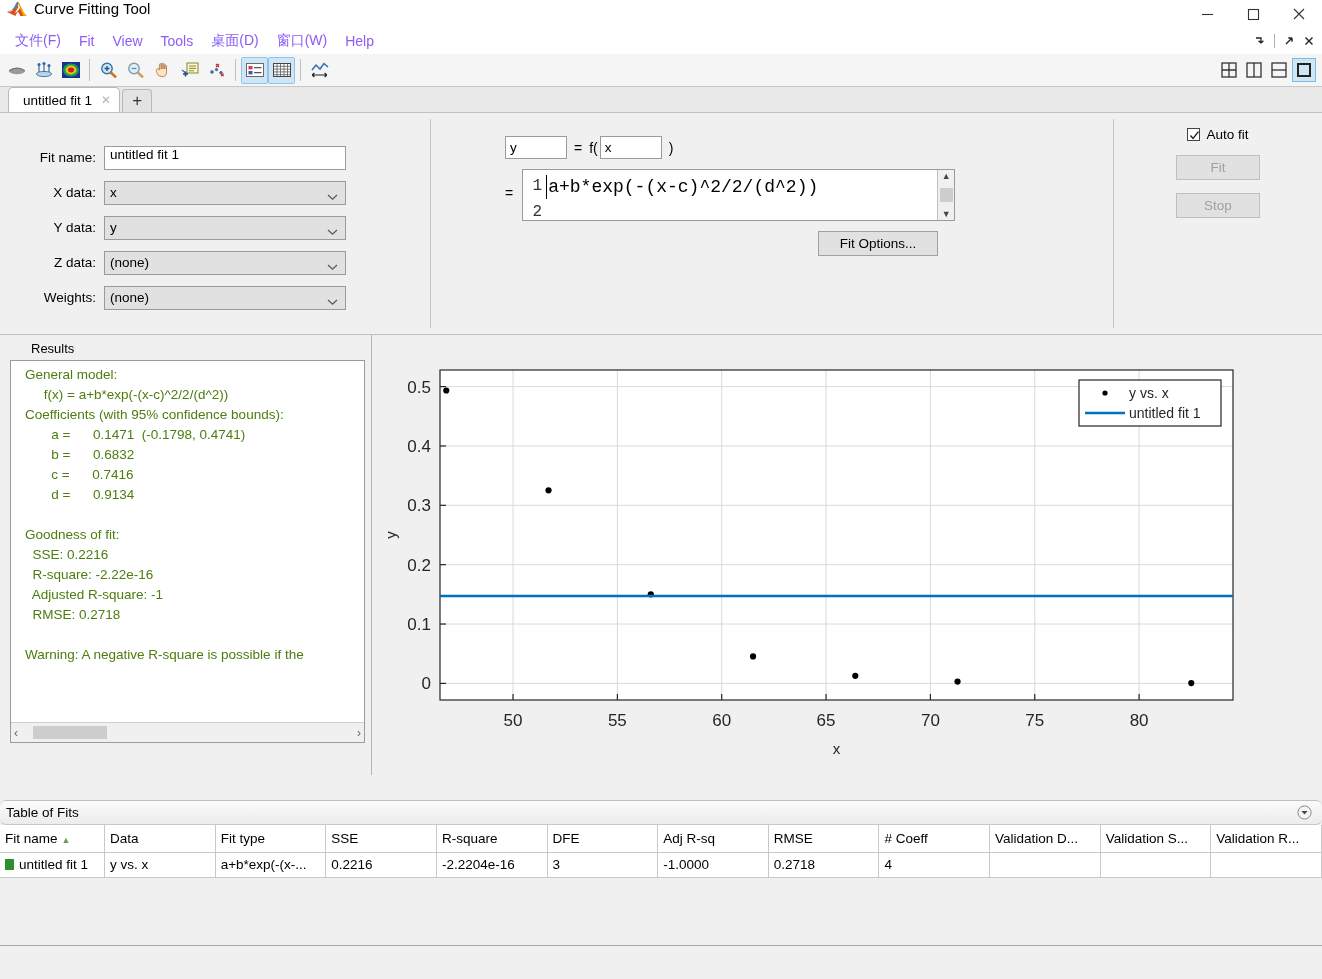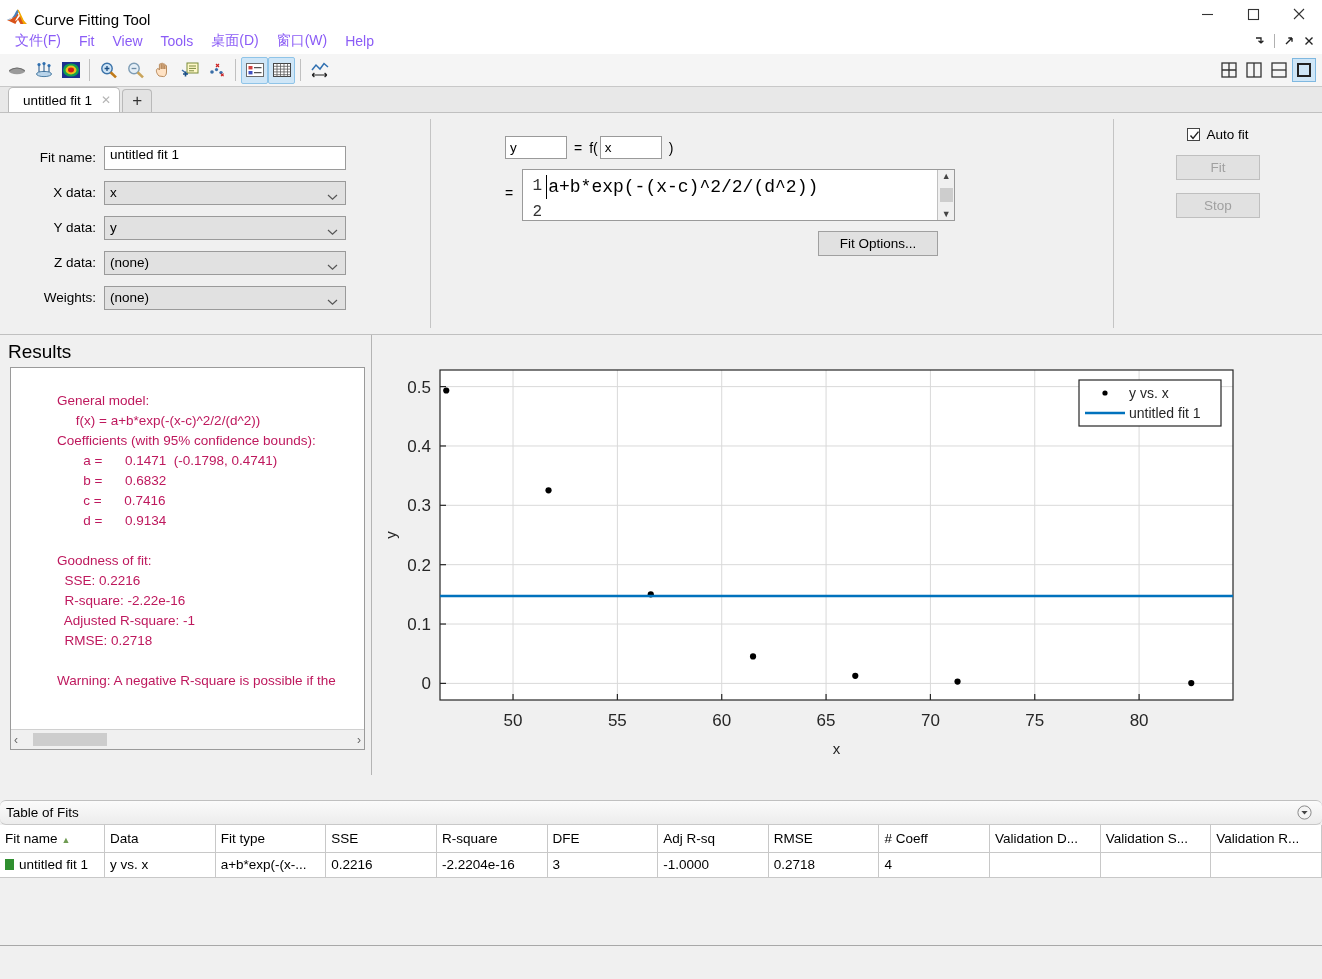--- a/index.html
+++ b/index.html
@@ -9,21 +9,21 @@
     background:#f0f0f0;
     font-family:"Liberation Sans", sans-serif;
     font-size:13px;
     color:#000;
     overflow:hidden;
     position:relative;
   }
 
   
   .titlebar{
-    height:28px; background:#ffffff; display:flex; align-items:flex-end;
+    height:28px; background:#ffffff; display:flex; align-items:flex-start;
     position:relative;
   }
   .app-icon{ width:22px; height:20px; margin-left:6px; margin-right:6px; position:relative; }
   .app-icon svg{ display:block; }
   .title-text{ font-size:15px; color:#000; }
   .win-btns{ position:absolute; right:0; top:0; height:28px; display:flex; }
   .win-btn{ width:46px; height:28px; display:flex; align-items:center; justify-content:center;
             color:#333; font-size:15px; }
   .win-btn svg{ display:block; }
 
@@ -130,29 +130,28 @@
   .chk{ width:13px; height:13px; border:1px solid #444; background:#fff; position:relative; }
   .chk svg{ position:absolute; left:1px; top:1px; }
   .btn-disabled{
     width:84px; height:25px; background:#e1e1e1; border:1px solid #bfbfbf; color:#a0a0a0;
     display:flex; align-items:center; justify-content:center; font-size:13.5px; margin-top:13px;
   }
 
   
   .midsection{ display:flex; height:440px; background:#f0f0f0; }
   .results-pane{ width:372px; border-right:1px solid #b4b4b4; background:#f0f0f0; }
-  .pane-title{ padding:6px 0 4px 8px; font-size:19px; }
+  .pane-title{ padding:6px 0 4px 8px; font-size:13px;margin-left:23px; }
   .results-box{
     margin:0 6px 0 10px; height:383px; background:#fff; border:1px solid #9a9a9a;
     position:relative; overflow:hidden;
   }
   .results-text{
-    padding:23px 0 0 14px; font-size:13.5px; line-height:20px; white-space:pre;
-    color:#be185d;
-    margin-left:32px;
+    padding:4px 0 0 14px; font-size:13.5px; line-height:20px; white-space:pre;
+    color:#4d7c0f;
   }
   .hscroll{
     position:absolute; left:0; right:0; bottom:0; height:20px; background:#f0f0f0;
     border-top:1px solid #d0d0d0; display:flex; align-items:center; justify-content:space-between;
     padding:0 3px;
   }
   .hs-arrow{ color:#666; font-size:12px; }
   .hs-thumb{ position:absolute; left:22px; width:74px; height:13px; background:#cdcdcd; }
 
   .plot-pane{ flex:1; position:relative; background:#f0f0f0; }

